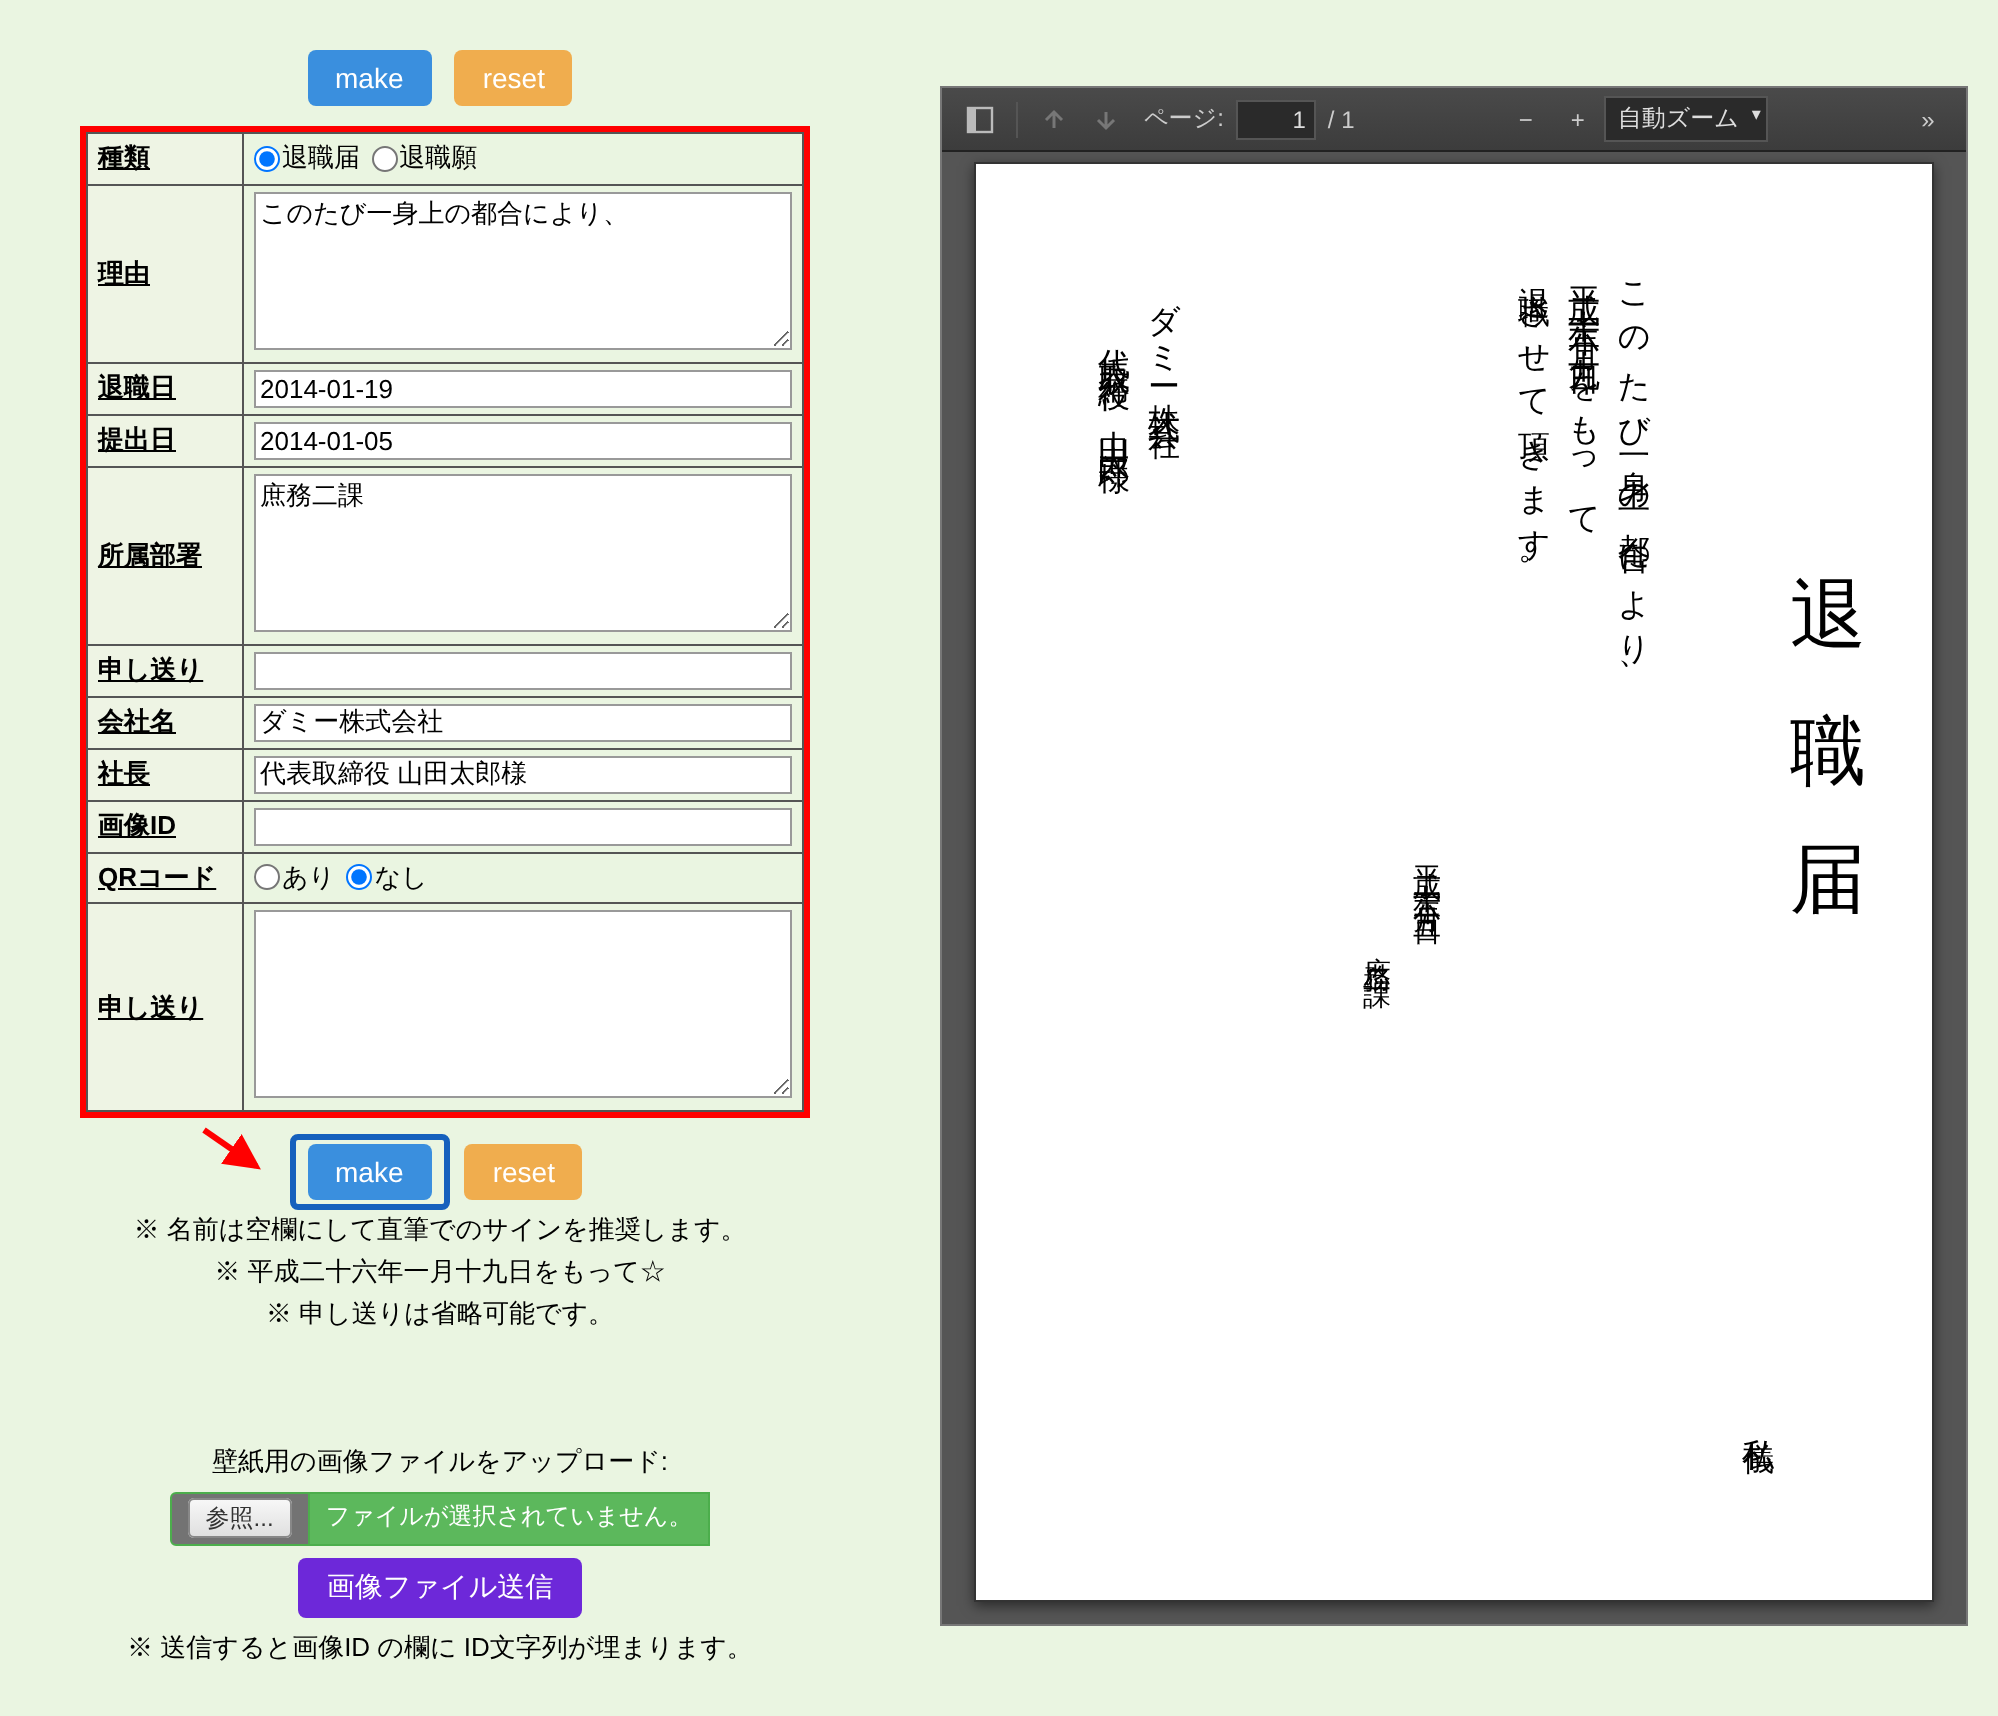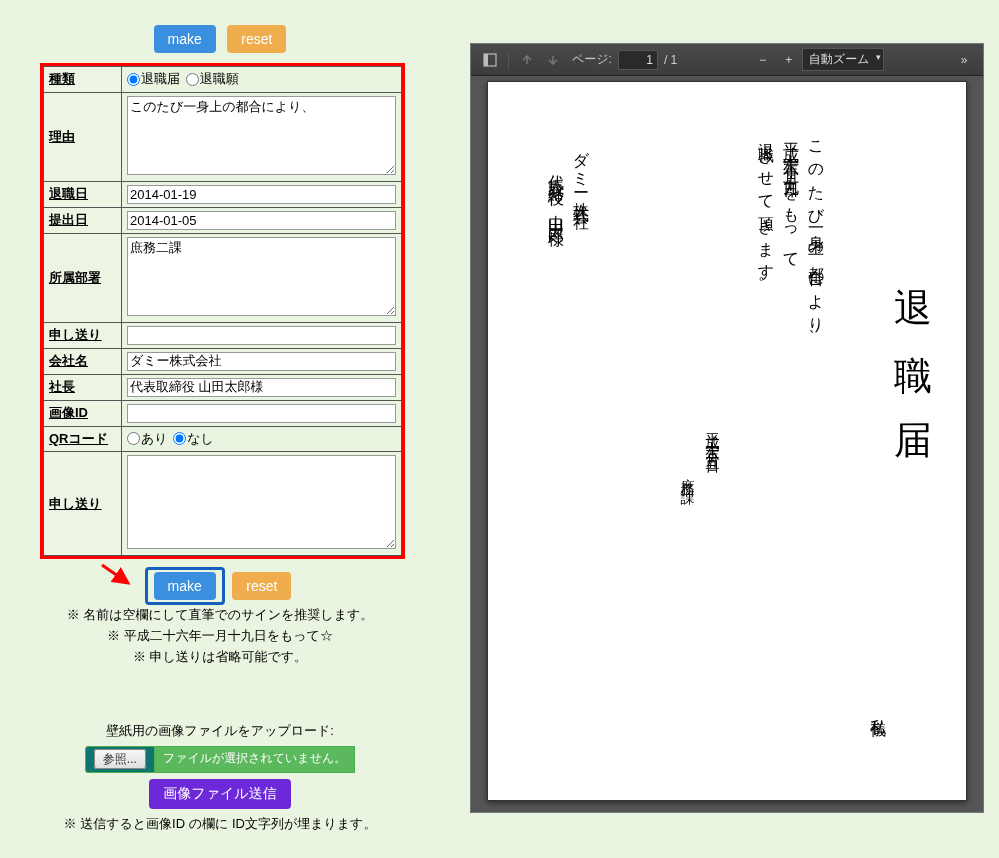--- a/index.html
+++ b/index.html
@@ -20,21 +20,21 @@
   padding: 6px 14px;
   border-radius: 4px;
   color: #fff;
   font-size: 14px;
   cursor: pointer;
   border: none;
   margin: 0 4px;
 }
 .btn-blue { background: #3a8fde; }
 .btn-orange { background: #f0ad4e; }
-.btn-green { background: #0f766e; border: 1px solid #4cae4c; }
+.btn-green { background: #737373; border: 1px solid #4cae4c; }
 .btn-teal { background: #6d28d9; }
 .btn-grey-inset {
   background: linear-gradient(#f7f7f7,#e0e0e0);
   color: #333;
   border: 1px solid #888;
   padding: 2px 8px;
   font-size: 12px;
   border-radius: 3px;
 }
 

